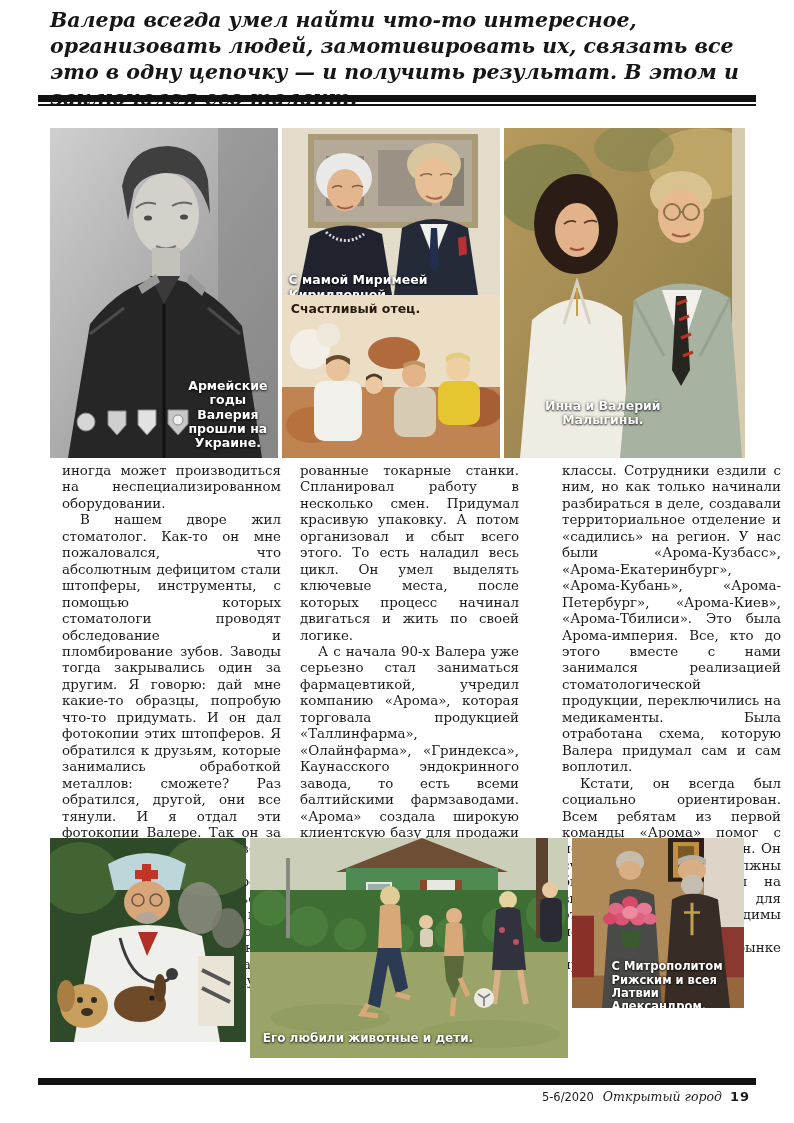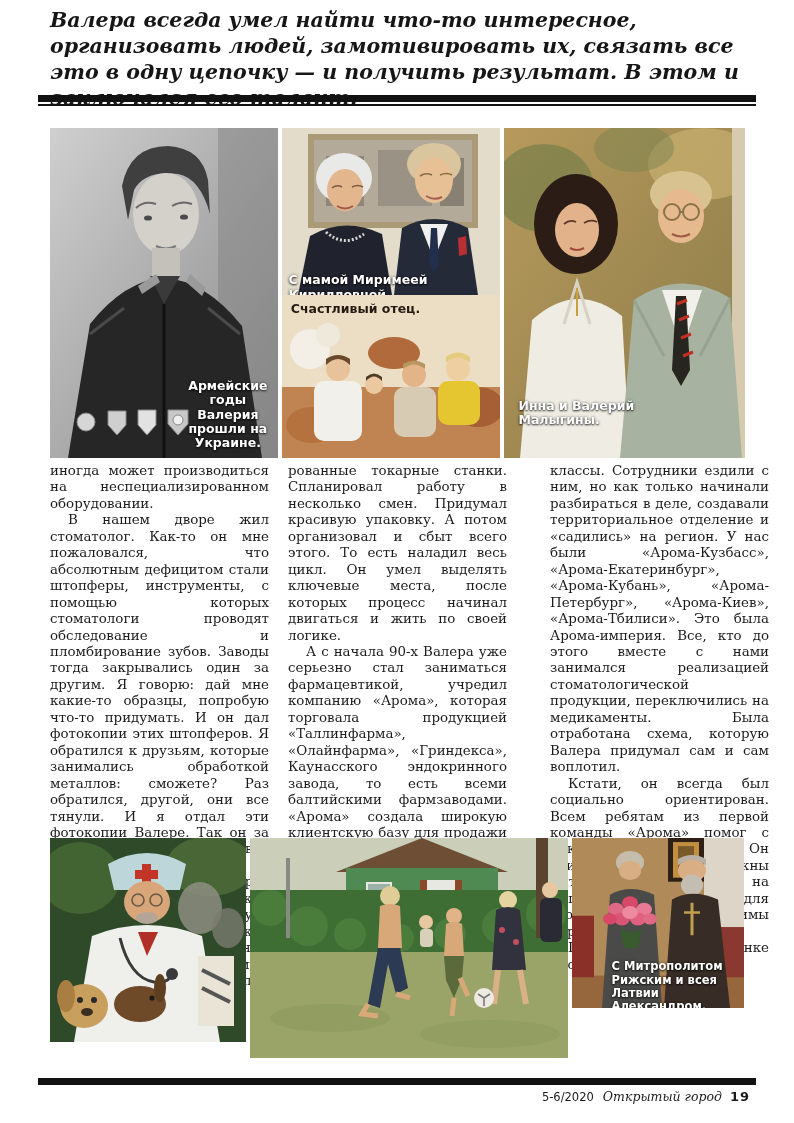--- a/index.html
+++ b/index.html
@@ -25,37 +25,37 @@
     font-family: "DejaVu Sans", sans-serif;
     font-weight: bold; font-size: 12.5px; line-height: 1.15;
     color: #ffffff; text-shadow: 0 1px 2px rgba(0,0,0,.75), 0 0 3px rgba(0,0,0,.5);
   }
   .photo-caption.dark { color: #241a10; text-shadow: none; }
 
   
   .photo-army    { left: 50px;  top: 128px; width: 228px; height: 330px; }
   .photo-mother  { left: 282px; top: 128px; width: 218px; height: 167px; }
   .photo-family  { left: 282px; top: 295px; width: 218px; height: 163px; }
-  .photo-couple  { left: 504px; top: 128px; width: 241px; height: 330px; }
+  .photo-couple  { left: 504px; top: 128px; width: 241px; height: 330px; text-align: center; }
 
   .cap-army   { left: 57%; top: 76%; width: 42%; text-align: center; }
   .cap-mother { left: 3%;  top: 87%; width: 96%; }
   .cap-family { left: 4%;  top: 4%;  width: 90%; }
   .cap-couple { left: 6%;  top: 82%; width: 70%; }
 
   
   .photo-vet       { left: 50px;  top: 838px; width: 196px; height: 204px; }
   .photo-football  { left: 250px; top: 838px; width: 318px; height: 220px; }
   .photo-metropol  { left: 572px; top: 838px; width: 172px; height: 170px; }
 
   .cap-football { left: 4%; top: 88%; width: 92%; font-size: 12px; }
   .cap-metropol { left: 23%; top: 72%; width: 74%; font-size: 11.5px; }
 
   
-  .article { position: absolute; left: 50px; top: 463px; width: 695px; height: 378px; }
+  .article { position: absolute; left: 62px; top: 463px; width: 695px; height: 378px; }
   .col { position: absolute; top: 0; width: 219px; height: 378px; }
   .col-1 { left: 0; }
   .col-2 { left: 238px; }
   .col-3 { left: 476px; margin-left: 24px; }
   .col p {
     font-family: "DejaVu Serif", serif;
     font-size: 13.4px; line-height: 16.45px; color: #1b1b1b;
     text-align: justify;
   }
   .col p.indent { text-indent: 18px; }
@@ -320,20 +320,21 @@
       <circle cx="252" cy="92" r="3" fill="#c05060"></circle>
         <circle cx="266" cy="104" r="3" fill="#c05060"></circle>
       <path d="M248,132 l-4,34 M270,132 l6,34" stroke="#d9b088" stroke-width="6" fill="none"></path>
 
       <circle cx="300" cy="52" r="8" fill="#e8c8a0"></circle>
       <rect x="290" y="60" width="22" height="44" rx="6" fill="#2a2a34"></rect>
 
       <circle cx="234" cy="160" r="10" fill="#eceae2"></circle>
       <path d="M228,156 l6,4 6,-4 M234,160 l0,8" stroke="#777" stroke-width="1.6" fill="none"></path>
     </svg>
+    <div class="photo-caption cap-football">Его любили животные и дети.</div>
   </div>
 
   <div class="photo photo-metropol">
     <svg viewBox="0 0 172 210" preserveAspectRatio="none">
       <rect width="172" height="210" fill="#b08a58"></rect>
       <rect x="132" y="0" width="40" height="210" fill="#ddd6c8"></rect>
       <rect x="0" y="170" width="172" height="40" fill="#96663c"></rect>
 
       <rect x="96" y="0" width="36" height="54" fill="#2e2016"></rect>
       <rect x="101" y="5" width="26" height="44" fill="#c09040"></rect>

